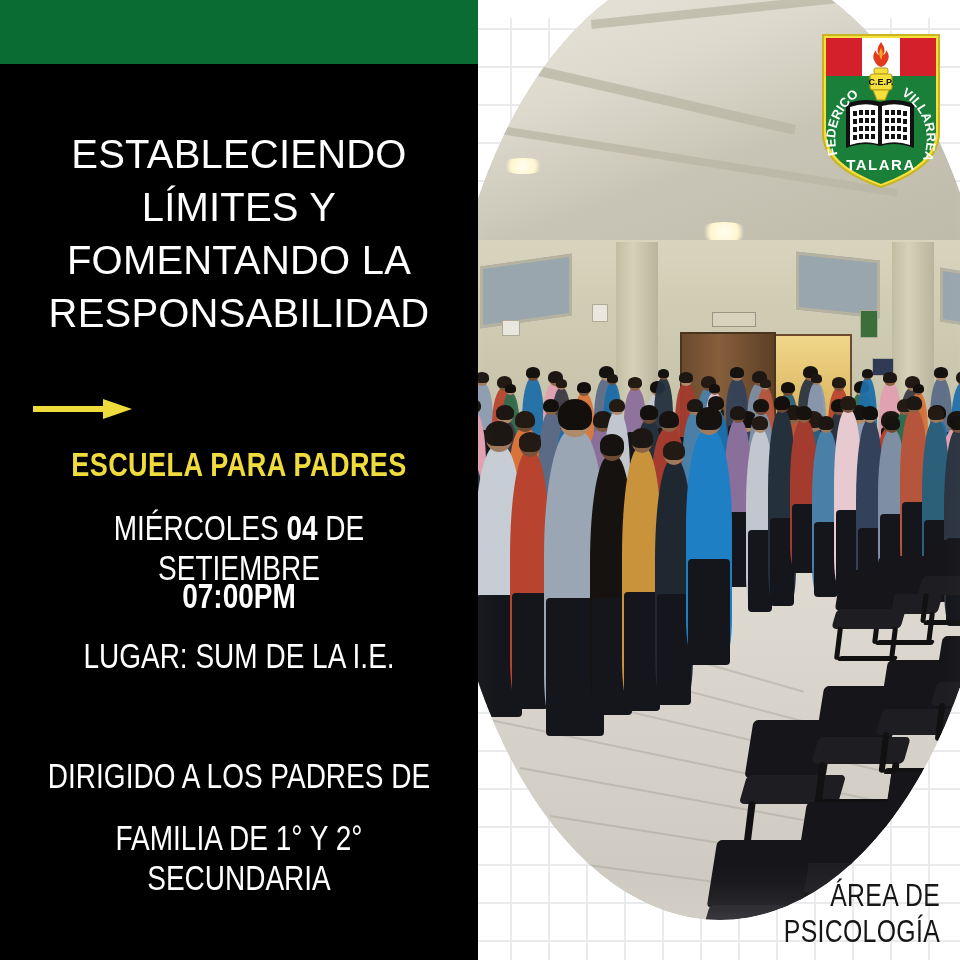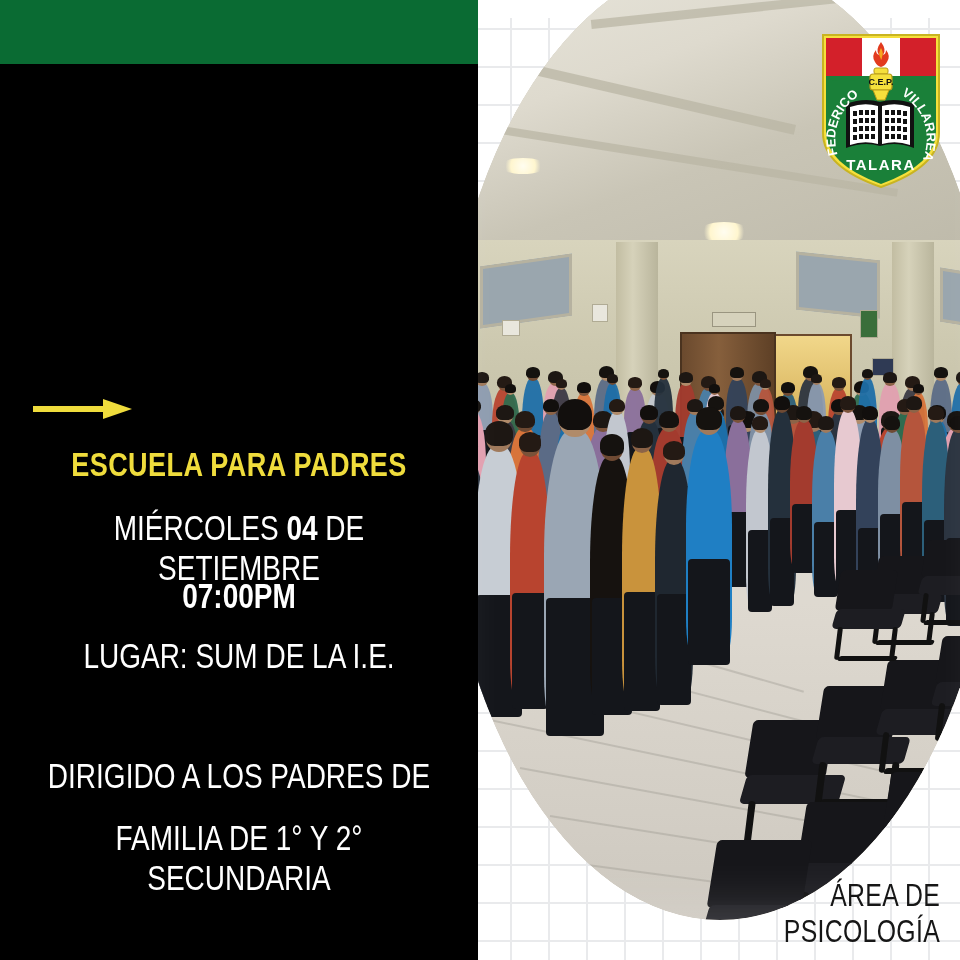--- a/index.html
+++ b/index.html
@@ -668,20 +668,21 @@
       <text font-family="'Liberation Sans',sans-serif" font-size="13" font-weight="700" fill="#ffffff">
         <textPath href="#arcR" startOffset="2%" id="tpR">VILLARREAL</textPath>
       </text>
       <text x="63" y="142" text-anchor="middle" font-family="'Liberation Sans',sans-serif" font-size="15" font-weight="700" fill="#ffffff" letter-spacing="1.5">TALARA</text>
     </svg>
   </div>
 
   <div class="panel">
     <div class="greenbar"></div>
 
+    <div class="title">ESTABLECIENDO LÍMITES Y FOMENTANDO LA RESPONSABILIDAD</div>
 
     <div class="arrow">
       <svg viewBox="0 0 100 22" width="100" height="22">
         <rect x="0" y="8" width="74" height="6" fill="#efdc3c"></rect>
         <path d="M70 1 L99 11 L70 21 Z" fill="#efdc3c"></path>
       </svg>
     </div>
 
     <div class="yellowline">ESCUELA PARA PADRES</div>
 

